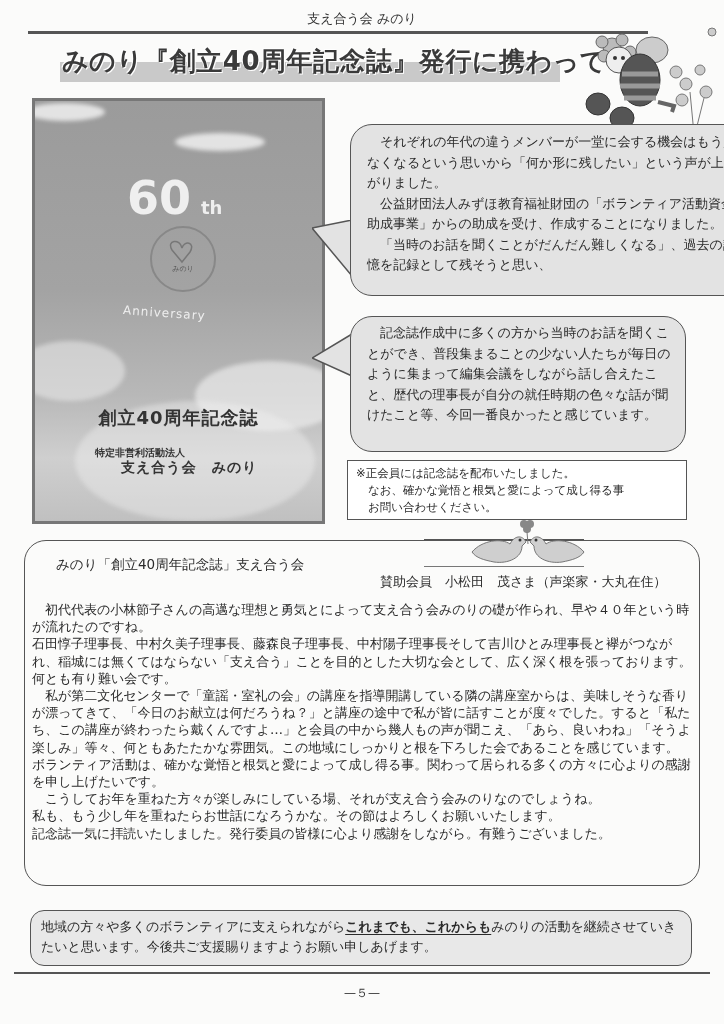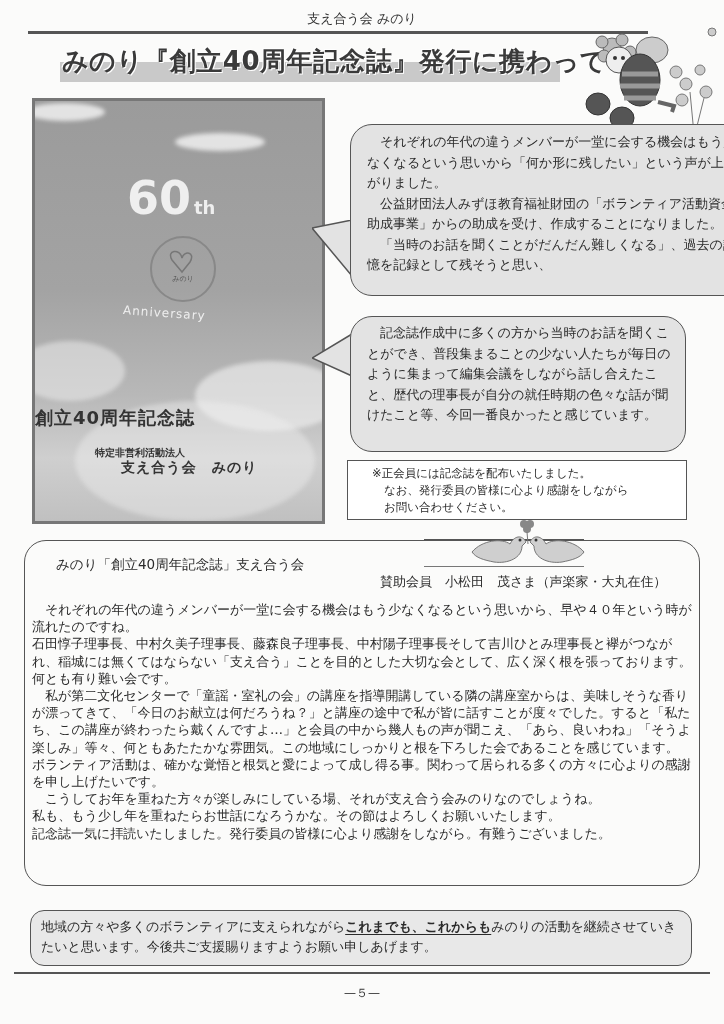--- a/index.html
+++ b/index.html
@@ -11,37 +11,37 @@
   .header-title { left: 0; width: 724px; top: 10px; text-align: center; font-family: "DejaVu Sans", sans-serif; font-size: 13px; color: #333; }
   .header-rule { left: 28px; width: 620px; top: 31px; height: 3px; background: #555; }
   .title-band { left: 60px; top: 62px; width: 500px; height: 20px; background: #c9c9c9; }
   .title-text { left: 62px; top: 44px; width: 510px; font-family: "DejaVu Sans", sans-serif; font-size: 26px; font-weight: bold; color: #3a3a3a; letter-spacing: 0.5px; text-shadow: 1px 1px 0 #fff, -1px -1px 0 #fff; white-space: nowrap; }
 
   
   .cover { left: 32px; top: 98px; width: 293px; height: 426px; border: 3px solid #777; box-sizing: border-box;
     background: linear-gradient(180deg, #9b9b9b 0%, #a3a3a3 45%, #b8b8b8 70%, #cfcfcf 85%, #c0c0c0 100%); overflow: hidden; }
   .cloud { position: absolute; background: rgba(240,240,240,0.85); border-radius: 50%; filter: blur(2px); }
   .cover-40 { left: 92px; top: 70px; font-family: "DejaVu Sans", sans-serif; font-size: 46px; font-weight: bold; color: #efefef; }
-  .cover-th { font-size: 18px; margin-left: 3px; }
-  .cover-logo { left: 115px; top: 135px; width: 62px; height: 62px; border: 2px solid #888; border-radius: 50%; }
+  .cover-th { font-size: 18px; margin-left: 10px; }
+  .cover-logo { left: 115px; top: 125px; width: 62px; height: 62px; border: 2px solid #888; border-radius: 50%; }
   .cover-logo-text { left: 0; top: 36px; width: 62px; text-align: center; font-size: 7px; color: #555; }
   .cover-anniv { left: 88px; top: 205px; font-family: "DejaVu Sans", sans-serif; font-size: 12px; color: #eee; letter-spacing: 1px; transform: rotate(4deg); }
-  .cover-book-title { left: 0; width: 287px; top: 305px; font-family: "DejaVu Sans", sans-serif; font-size: 18px; font-weight: bold; color: #333; letter-spacing: 1px; }
+  .cover-book-title { left: 0; width: 287px; top: 305px; text-align: center; font-family: "DejaVu Sans", sans-serif; font-size: 18px; font-weight: bold; color: #333; letter-spacing: 1px; }
   .cover-org-type { left: 60px; top: 345px; font-family: "DejaVu Sans", sans-serif; font-size: 10px; font-weight: bold; color: #333; }
   .cover-org-name { left: 86px; top: 358px; font-family: "DejaVu Sans", sans-serif; font-size: 14px; font-weight: bold; color: #333; letter-spacing: 1px; }
 
   
   .bubble { background: #e3e3e3; border: 1.5px solid #555; border-radius: 22px; box-sizing: border-box; font-size: 13px; line-height: 20.5px; color: #2a2a2a; }
   .bubble p { margin: 0; }
   .bubble1 { left: 350px; top: 124px; width: 398px; height: 172px; padding: 7px 10px 12px 16px; }
   .bubble2 { left: 350px; top: 316px; width: 336px; height: 136px; padding: 6px 10px 8px 16px; }
   .indent { text-indent: 1em; }
   .tail { position: absolute; }
 
-  .note { left: 347px; top: 460px; width: 340px; height: 60px; border: 1.5px solid #555; box-sizing: border-box; padding: 4px 24px; font-family: "DejaVu Sans", sans-serif; font-size: 11.5px; line-height: 17px; background: #fff; }
+  .note { left: 347px; top: 460px; width: 340px; height: 60px; border: 1.5px solid #555; box-sizing: border-box; padding: 4px 8px; font-family: "DejaVu Sans", sans-serif; font-size: 11.5px; line-height: 17px; background: #fff; }
   .note p { margin: 0; }
   .note .sub { padding-left: 12px; }
 
   
   .article { left: 24px; top: 540px; width: 676px; height: 346px; border: 1.5px solid #555; border-radius: 22px; box-sizing: border-box; background: #fbfbfa; }
   .art-title { left: 56px; top: 556px; font-family: "DejaVu Sans", sans-serif; font-size: 13.5px; color: #2a2a2a; }
   .art-author { left: 336px; top: 573px; font-size: 13px; color: #2a2a2a; white-space: nowrap; margin-left: 44px; }
   .art-body { left: 32px; top: 601px; width: 666px; font-size: 13px; line-height: 17.2px; color: #2a2a2a; }
   .art-body p { margin: 0; }
   .birds-line { left: 424px; top: 539px; width: 160px; height: 1.5px; background: #555; }
@@ -124,21 +124,21 @@
   <p class="indent">公益財団法人みずほ教育福祉財団の「ボランティア活動資金助成事業」からの助成を受け、作成することになりました。</p>
   <p class="indent">「当時のお話を聞くことがだんだん難しくなる」、過去の記憶を記録として残そうと思い、</p>
 </div>
 
 <div class="abs bubble bubble2">
   <p class="indent">記念誌作成中に多くの方から当時のお話を聞くことができ、普段集まることの少ない人たちが毎日のように集まって編集会議をしながら話し合えたこと、歴代の理事長が自分の就任時期の色々な話が聞けたこと等、今回一番良かったと感じています。</p>
 </div>
 
 <div class="abs note">
   <p>※正会員には記念誌を配布いたしました。</p>
-  <p class="sub">なお、発行委員の皆様に心より感謝をしながら</p>
+  <p class="sub">なお、確かな覚悟と根気と愛によって成し得る事</p>
   <p class="sub">お問い合わせください。</p>
 </div>
 
 <div class="abs article"></div>
 <div class="abs birds-line"></div>
 <div class="abs birds-line2"></div>
 <svg class="abs" style="left:468px;top:520px;" width="120" height="48" viewBox="0 0 120 48">
   <path d="M4 32 C14 20 34 18 42 24 C46 16 54 14 58 22 L54 26 C54 38 40 44 26 42 C16 40 8 38 4 32 Z" fill="#cfcfcf" stroke="#777"></path>
   <circle cx="52" cy="20" r="1.5" fill="#333"></circle>
   <path d="M116 32 C106 20 86 18 78 24 C74 16 66 14 62 22 L66 26 C66 38 80 44 94 42 C104 40 112 38 116 32 Z" fill="#cfcfcf" stroke="#777"></path>
@@ -147,21 +147,21 @@
       <circle cx="56" cy="4" r="4"></circle>
       <circle cx="62" cy="4" r="4"></circle>
       <circle cx="59" cy="9" r="4"></circle>
     </g>
   <path d="M59 12 L60 24" stroke="#777"></path>
 </svg>
 
 <div class="abs art-title">みのり「創立40周年記念誌」支え合う会</div>
 <div class="abs art-author">賛助会員　小松田　茂さま（声楽家・大丸在住）</div>
 <div class="abs art-body">
-  <p>　それぞれの年代の違うメンバーが一堂に会する機会はもう少なくなるという思いから、早や４０年という時が流れたのですね。</p>
+  <p>　初代代表の小林節子さんの高邁な理想と勇気とによって支え合う会みのりの礎が作られ、早や４０年という時が流れたのですね。</p>
   <p>石田惇子理事長、中村久美子理事長、藤森良子理事長、中村陽子理事長そして吉川ひとみ理事長と襷がつながれ、稲城には無くてはならない「支え合う」ことを目的とした大切な会として、広く深く根を張っております。何とも有り難い会です。</p>
   <p>　私が第二文化センターで「童謡・室礼の会」の講座を指導開講している隣の講座室からは、美味しそうな香りが漂ってきて、「今日のお献立は何だろうね？」と講座の途中で私が皆に話すことが度々でした。すると「私たち、この講座が終わったら戴くんですよ…」と会員の中から幾人もの声が聞こえ、「あら、良いわね」「そうよ楽しみ」等々、何ともあたたかな雰囲気。この地域にしっかりと根を下ろした会であることを感じています。</p>
   <p>ボランティア活動は、確かな覚悟と根気と愛によって成し得る事。関わって居られる多くの方々に心よりの感謝を申し上げたいです。</p>
   <p>　こうしてお年を重ねた方々が楽しみにしている場、それが支え合う会みのりなのでしょうね。</p>
   <p>私も、もう少し年を重ねたらお世話になろうかな。その節はよろしくお願いいたします。</p>
   <p>記念誌一気に拝読いたしました。発行委員の皆様に心より感謝をしながら。有難うございました。</p>
 </div>
 
 <div class="abs closing"><span>地域の方々や多くのボランティアに支えられながら</span><u>これまでも、これからも</u><span>みのりの活動を継続させていきたいと思います。今後共ご支援賜りますようお願い申しあげます。</span></div>
 

